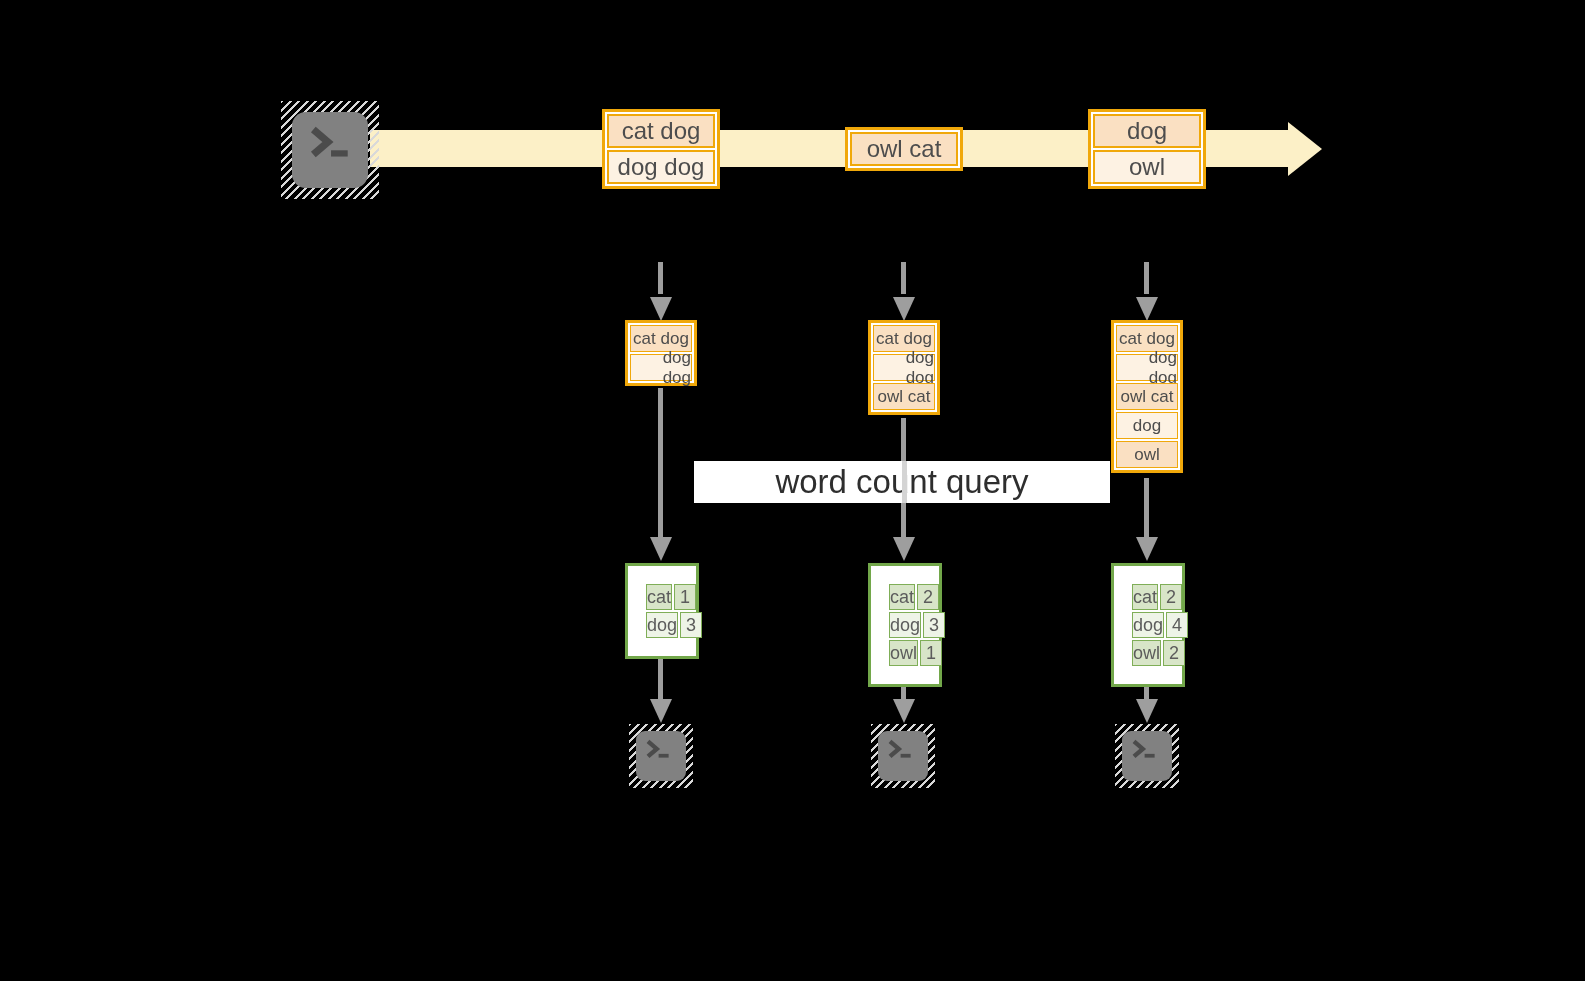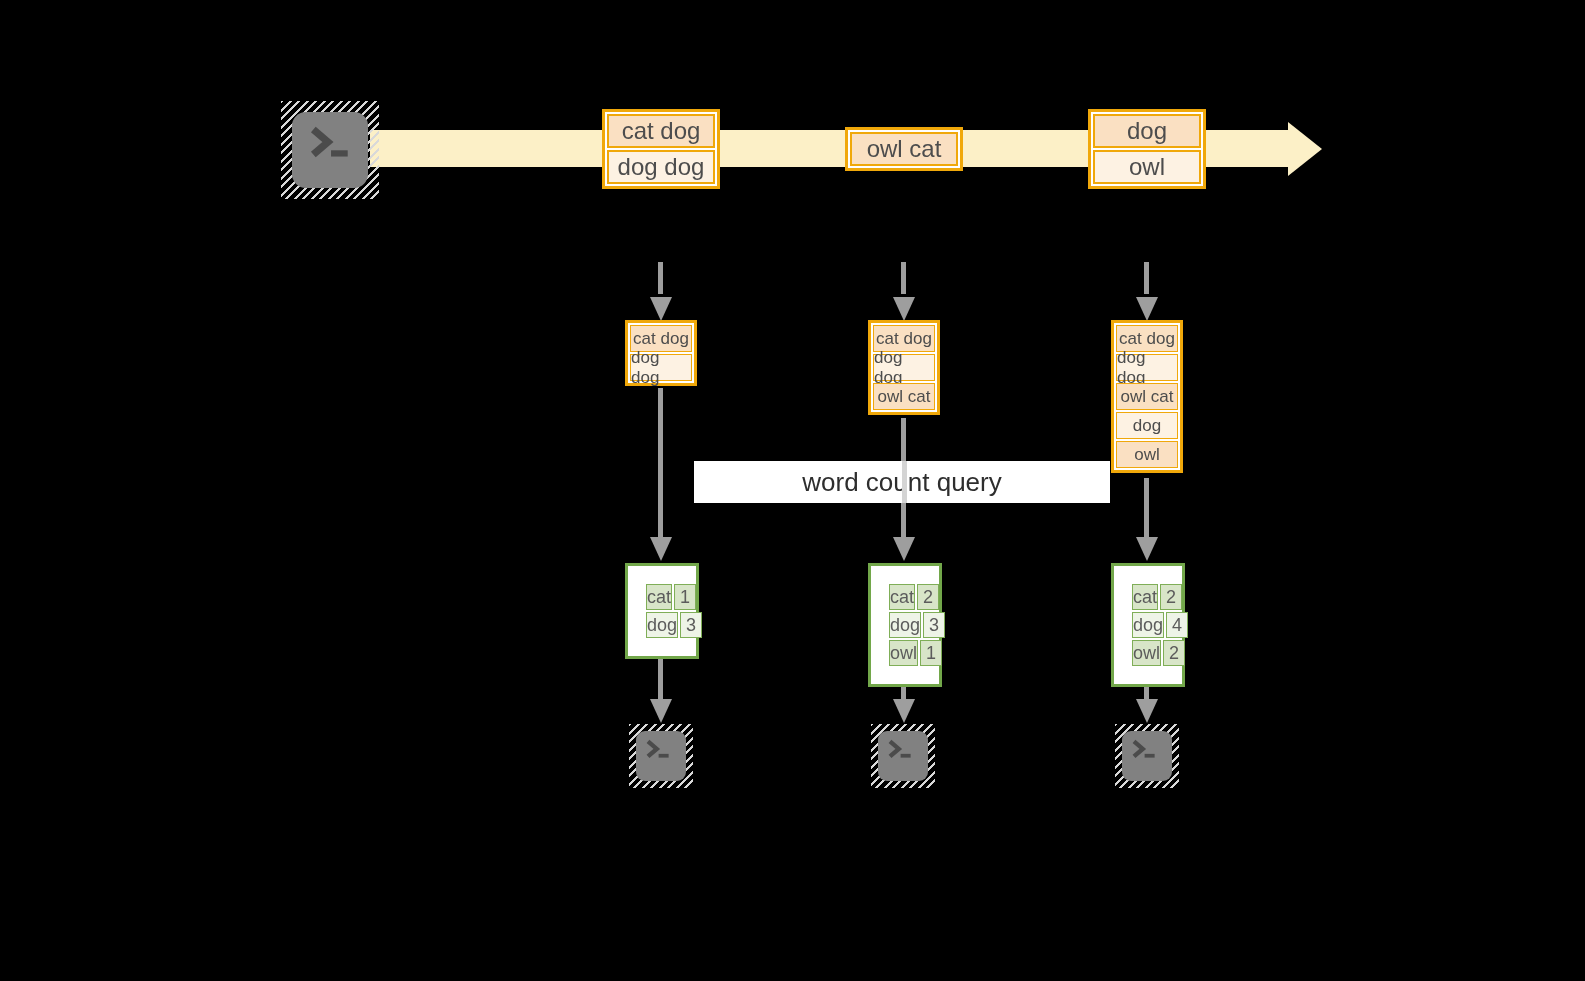--- a/index.html
+++ b/index.html
@@ -2,20 +2,21 @@
 <html style="--background: #000000; --stream-band: #fcf0c7; --accent-orange: #f0a80a; --cell-peach: #fae0c2; --cell-cream: #fdf2e3; --arrow-gray: #9e9e9e; --accent-green: #72a74a; --green-dark: #d8e5c8; --green-light: #eef4e7; --query-bg: #ffffff; --text-dark: #4d4d4d;"><head>
 <meta charset="utf-8">
 <style>
   html,body{margin:0;padding:0;background:#000;}
   .canvas{
     position:relative;
     width:1585px;height:981px;
     background:var(--background,#000);
     overflow:hidden;
     font-family:"Liberation Sans", sans-serif;
+    text-align:right;
   }
   
   .band{
     position:absolute;left:370px;top:130px;width:920px;height:37px;
     background:var(--stream-band,#fcf0c7);z-index:1;
   }
   .band-head{
     position:absolute;left:1288px;top:122px;width:0;height:0;z-index:1;
     border-top:27px solid transparent;border-bottom:27px solid transparent;
     border-left:34px solid var(--stream-band,#fcf0c7);
@@ -69,21 +70,21 @@
     height:24px;display:flex;align-items:center;justify-content:center;
     font-size:18px;color:#5c5c5c;border:1px solid #7fae57;
   }
   .g-dark .gcell{background:var(--green-dark,#d8e5c8);}
   .g-light .gcell{background:var(--green-light,#eef4e7);}
   
   .query{
     position:absolute;left:694px;top:461px;width:416px;height:42px;z-index:2;
     background:var(--query-bg,#ffffff);
     display:flex;align-items:center;justify-content:center;
-    font-size:26px;color:#2e2e2e;
+    font-size:33px;color:#2e2e2e;
   }
   .query .through-line{
     position:absolute;left:208px;top:0;width:5px;height:100%;
     background:#d4d4d4;
   }
 </style>
 </head>
 <body>
 
 <div class="canvas">

